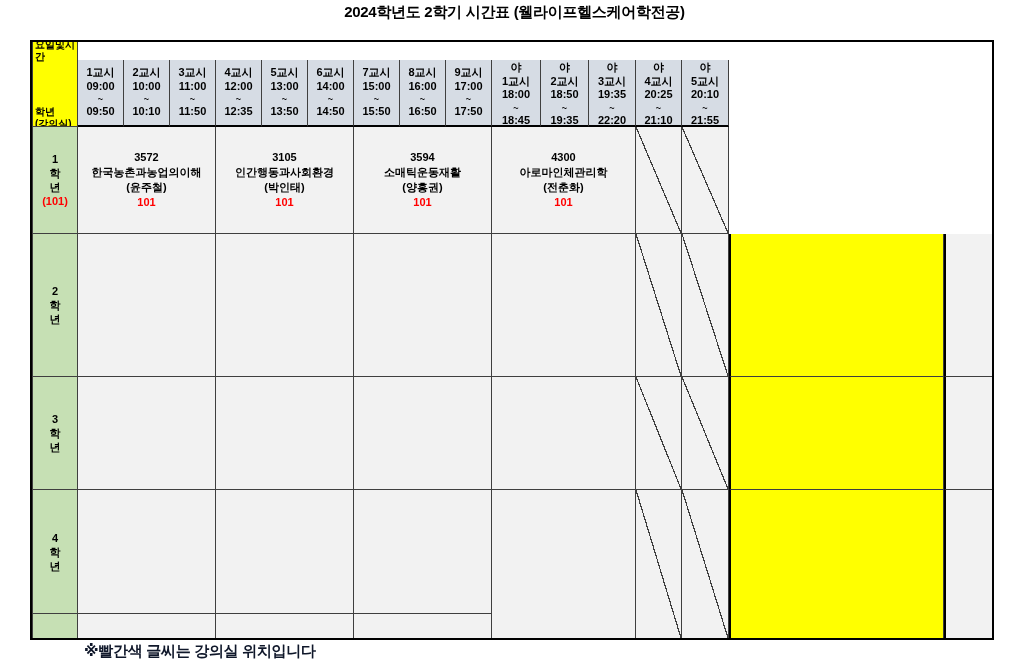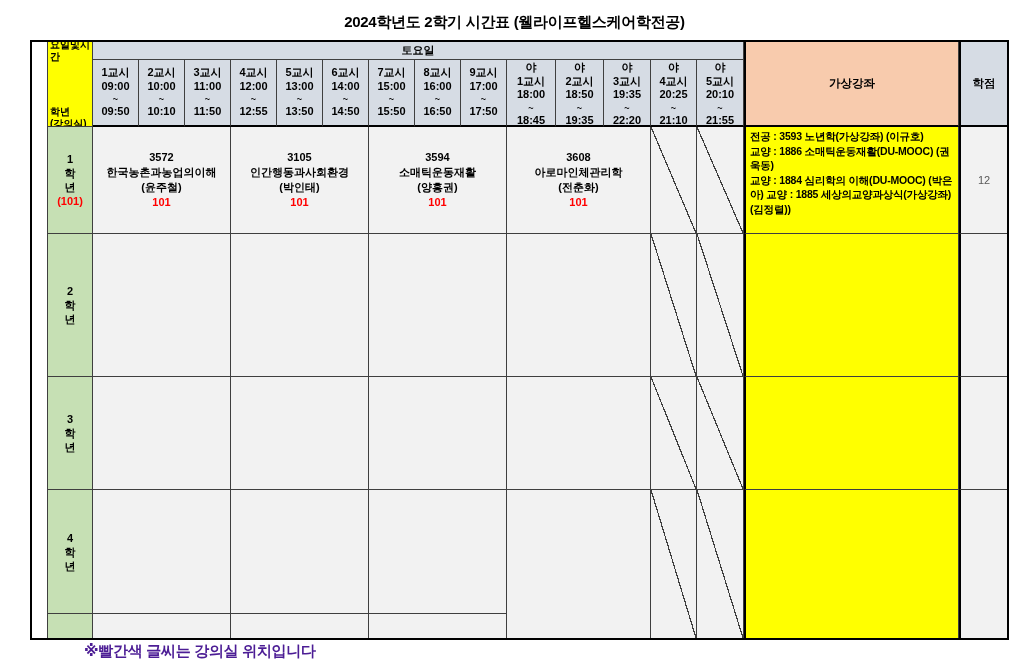--- a/index.html
+++ b/index.html
@@ -2,26 +2,26 @@
 <html><head>
 <meta charset="utf-8">
 <style>
   html,body{margin:0;padding:0;}
   body{
     width:1019px;height:664px;background:#fff;position:relative;
     font-family:"Liberation Sans","DejaVu Sans",sans-serif;color:#000;
     -webkit-font-smoothing:antialiased;
   }
   .title{
-    position:absolute;top:13px;left:33px;width:963px;text-align:center;
+    position:absolute;top:3px;left:33px;width:963px;text-align:center;
     font-size:15px;font-weight:700;letter-spacing:-0.3px;
   }
   .tbl{
     position:absolute;left:30px;top:40px;
-    border:2.5px solid #000;background:#fff;padding-left:15px;
+    border:2.5px solid #000;background:#fff;padding-left:0;
     display:grid;
     grid-template-columns:46px repeat(9,46px) 49px 48px 47px 46px 47px 215px 48px;
     grid-template-rows:18px 67px 107px 143px 113px 124px 24px;
   }
   .c{
     box-sizing:border-box;position:relative;overflow:hidden;
     border-right:1px solid #3f3f3f;border-bottom:1px solid #3f3f3f;
     background:#f2f2f2;
   }
   .c.first{border-left:1px solid #3f3f3f;}
@@ -79,37 +79,36 @@
   .corner .t1{
     position:absolute;top:-3px;left:2px;width:44px;
     font-size:10px;font-weight:700;line-height:12px;word-break:break-all;
   }
   .corner .t2{
     position:absolute;bottom:-4px;left:2px;width:46px;
     font-size:10px;font-weight:700;line-height:12px;white-space:pre;
   }
   .footnote{
     position:absolute;left:84px;top:642px;
-    font-size:15px;font-weight:700;color:#4c1d95;letter-spacing:-0.3px;text-align:right;
+    font-size:15px;font-weight:700;color:#0f172a;letter-spacing:-0.3px;text-align:right;
   }
 </style>
 </head>
 <body>
 
 <div class="title">2024학년도 2학기 시간표 (웰라이프헬스케어학전공)</div>
 
 <div class="tbl">
 
   <div class="c first corner diag" style="grid-column:1;grid-row:1/3;">
     <span class="t1">요일및시간</span>
     <span class="t2">학년
 (강의실)</span>
   </div>
 
-  <div class="c hdr sat" style="grid-column:2/16;grid-row:1;">토요일</div>
 
   <div class="c hdr period day thickbot" style="grid-column:2;grid-row:2;">
     <span>1교시</span>
       <span>09:00</span>
       <span class="tilde">~</span>
       <span>09:50</span>
   </div>
   <div class="c hdr period day thickbot" style="grid-column:3;grid-row:2;">
     <span>2교시</span>
       <span>10:00</span>
@@ -119,21 +118,21 @@
   <div class="c hdr period day thickbot" style="grid-column:4;grid-row:2;">
     <span>3교시</span>
       <span>11:00</span>
       <span class="tilde">~</span>
       <span>11:50</span>
   </div>
   <div class="c hdr period day thickbot" style="grid-column:5;grid-row:2;">
     <span>4교시</span>
       <span>12:00</span>
       <span class="tilde">~</span>
-      <span>12:55</span>
+      <span>12:35</span>
   </div>
   <div class="c hdr period day thickbot" style="grid-column:6;grid-row:2;">
     <span>5교시</span>
       <span>13:00</span>
       <span class="tilde">~</span>
       <span>13:50</span>
   </div>
   <div class="c hdr period day thickbot" style="grid-column:7;grid-row:2;">
     <span>6교시</span>
       <span>14:00</span>
@@ -188,22 +187,20 @@
       <span>21:10</span>
   </div>
   <div class="c hdr period night thickbot" style="grid-column:15;grid-row:2;">
     <span>야</span>
       <span>5교시</span>
       <span>20:10</span>
       <span class="tilde">~</span>
       <span>21:55</span>
   </div>
 
-  <div class="c vhead thickbot thickleft" style="grid-column:16;grid-row:1/3;">가상강좌</div>
-  <div class="c hdr chead thickbot thickleft nr" style="grid-column:17;grid-row:1/3;">학점</div>
 
   <div class="c first grade" style="grid-column:1;grid-row:3;">
     <span style="white-space:pre-line;">1
 학
 년</span>
     <span class="red">(101)</span>
   </div>
   <div class="c course" style="grid-column:2/5;grid-row:3;">
     <span>3572</span>
     <span>한국농촌과농업의이해</span>
@@ -216,31 +213,27 @@
     <span>(박인태)</span>
     <span class="red">101</span>
   </div>
   <div class="c course" style="grid-column:8/11;grid-row:3;">
     <span>3594</span>
     <span>소매틱운동재활</span>
     <span>(양흥권)</span>
     <span class="red">101</span>
   </div>
   <div class="c course" style="grid-column:11/14;grid-row:3;">
-    <span>3608</span>
+    <span>4300</span>
     <span>아로마인체관리학</span>
     <span>(전춘화)</span>
     <span class="red">101</span>
   </div>
   <div class="c diag" style="grid-column:14;grid-row:3;"></div>
   <div class="c diag" style="grid-column:15;grid-row:3;"></div>
-  <div class="c vtext thickleft" style="grid-column:16;grid-row:3;">전공 : 3593 노년학(가상강좌) (이규호)
-교양 : 1886 소매틱운동재활(DU-MOOC) (권욱동)
-교양 : 1884 심리학의 이해(DU-MOOC) (박은아) 교양 : 1885 세상의교양과상식(가상강좌)(김정렬))</div>
-  <div class="c creditval thickleft nr" style="grid-column:17;grid-row:3;">12</div>
 
   <div class="c first grade" style="grid-column:1;grid-row:4;">2
 학
 년</div>
   <div class="c" style="grid-column:2/5;grid-row:4;"></div>
   <div class="c" style="grid-column:5/8;grid-row:4;"></div>
   <div class="c" style="grid-column:8/11;grid-row:4;"></div>
   <div class="c" style="grid-column:11/14;grid-row:4;"></div>
   <div class="c diag" style="grid-column:14;grid-row:4;"></div>
   <div class="c diag" style="grid-column:15;grid-row:4;"></div>

